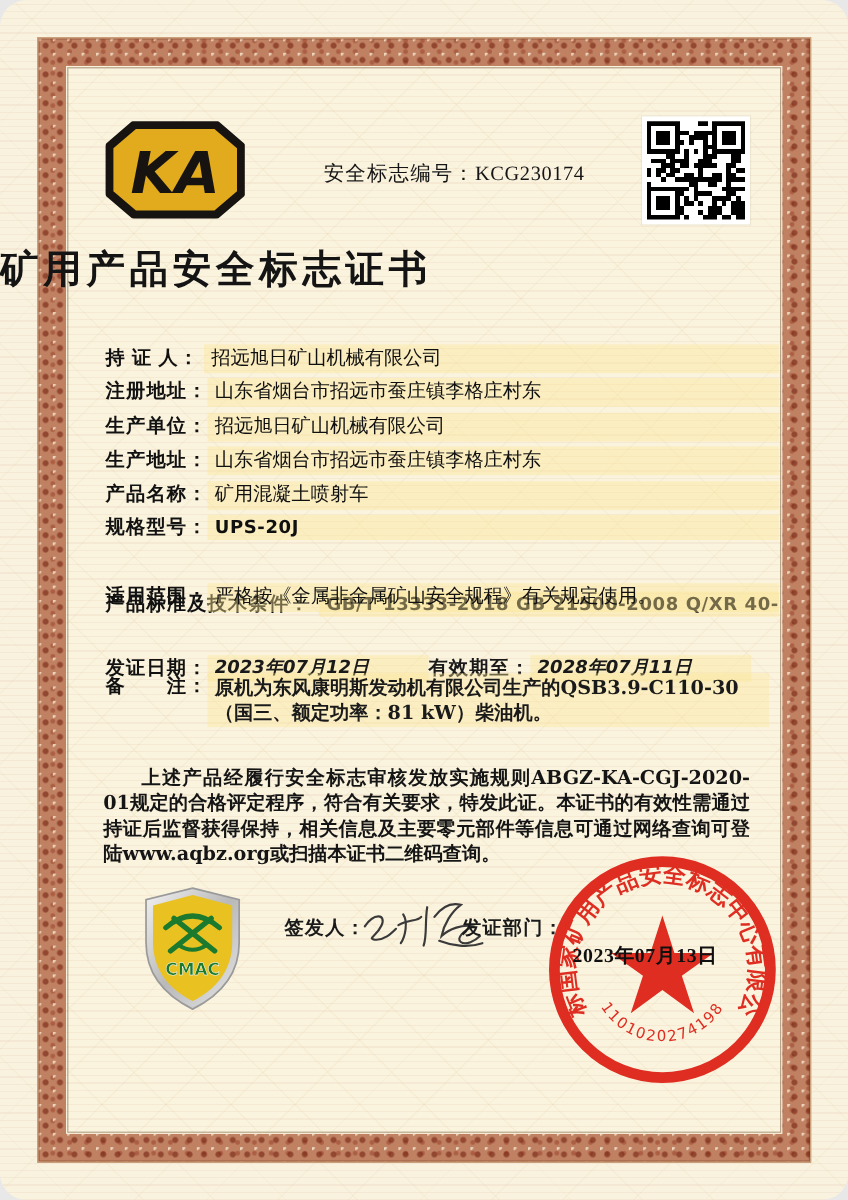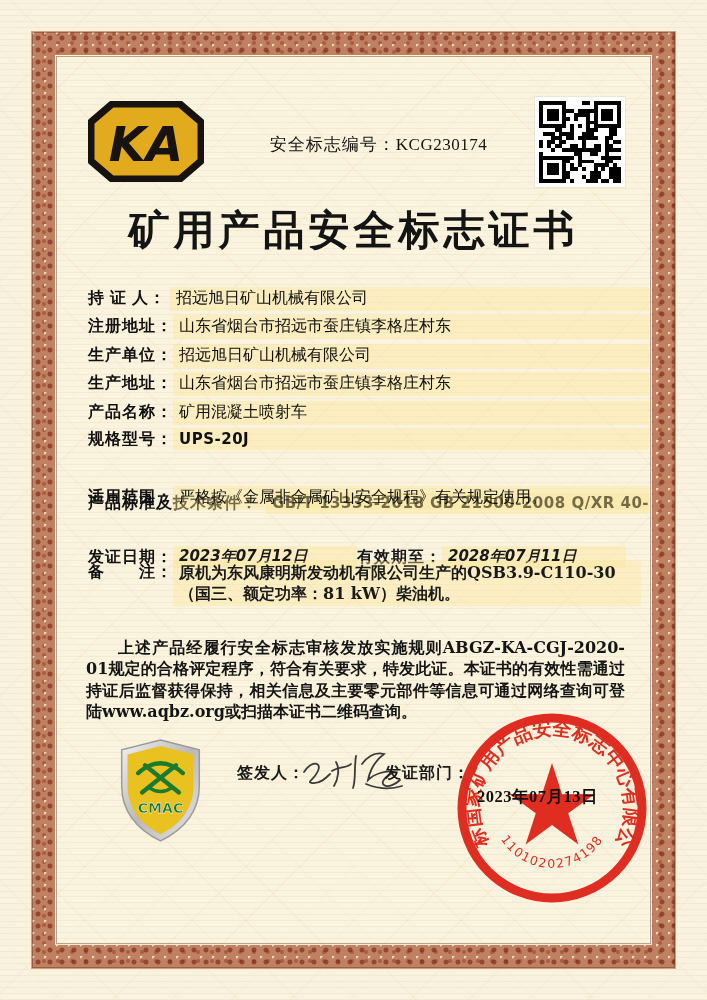--- a/index.html
+++ b/index.html
@@ -6,20 +6,21 @@
   .page{
     position:relative; width:707px; height:1000px; margin:0 auto;
     background:#f9f2df;
     background-image:
       repeating-linear-gradient(0deg, rgba(205,150,120,0.10) 0 1px, rgba(0,0,0,0) 1px 6px),
       repeating-linear-gradient(45deg, rgba(190,150,60,0.05) 0 1px, rgba(0,0,0,0) 1px 42px),
       repeating-linear-gradient(-45deg, rgba(190,150,60,0.05) 0 1px, rgba(0,0,0,0) 1px 42px);
     font-family:"Liberation Serif", serif;
     color:#1a1a1a;
     overflow:hidden;
+    border-radius:22px;
   }
   
   .band{
     position:absolute; inset:31px;
     background-color:#c08163;
     background-image:
       radial-gradient(circle at 6px 6px, rgba(122,40,20,0.65) 2px, rgba(0,0,0,0) 3px),
       radial-gradient(circle at 0 0, rgba(252,242,220,0.75) 2px, rgba(0,0,0,0) 3px),
       radial-gradient(circle at 12px 2px, rgba(150,60,35,0.5) 1.5px, rgba(0,0,0,0) 2.5px);
     background-size:12px 12px, 12px 12px, 14px 9px;
@@ -38,22 +39,22 @@
 
   
   .ka-logo{position:absolute; left:88px; top:101px; width:116px; height:81px;}
   .certline{position:absolute; top:133px; left:100px; right:50px; text-align:center;
     font-size:17px; letter-spacing:1px; color:#151515;}
   .certline .num{font-family:"Liberation Serif", serif; letter-spacing:0.5px;}
   .qr{position:absolute; left:535px; top:97px; width:90px; height:90px; background:#ffffff;
     box-shadow:0 0 0 1px rgba(0,0,0,0.05);}
   .qr svg{display:block; margin:4px;}
 
-  .title{position:absolute; top:203px; left:0; right:0; text-align:center;
-    font-size:41px; font-weight:bold; letter-spacing:4px; color:#141414;
+  .title{position:absolute; top:203px; left:0; right:0; text-align:left;
+    font-size:32px; font-weight:bold; letter-spacing:4px; color:#141414;
     font-family:"Liberation Serif", serif;}
 
   
   .fields{position:absolute; left:88px; top:287px; right:58px;}
   .frow{display:flex; align-items:baseline; height:28.4px; font-size:16px;}
   .flabel{flex:0 0 82px; font-weight:600; letter-spacing:1px; white-space:nowrap; color:#111;}
   .frow.wide .flabel{flex:0 0 178px;margin-top:36px;}
   .fvalue{flex:1 1 auto; padding:1px 6px 2px 6px; color:#101010;
     background:linear-gradient(rgba(252,230,150,0.42), rgba(252,230,150,0.42));
     font-family:"DejaVu Serif", serif; white-space:nowrap; overflow:hidden;}

